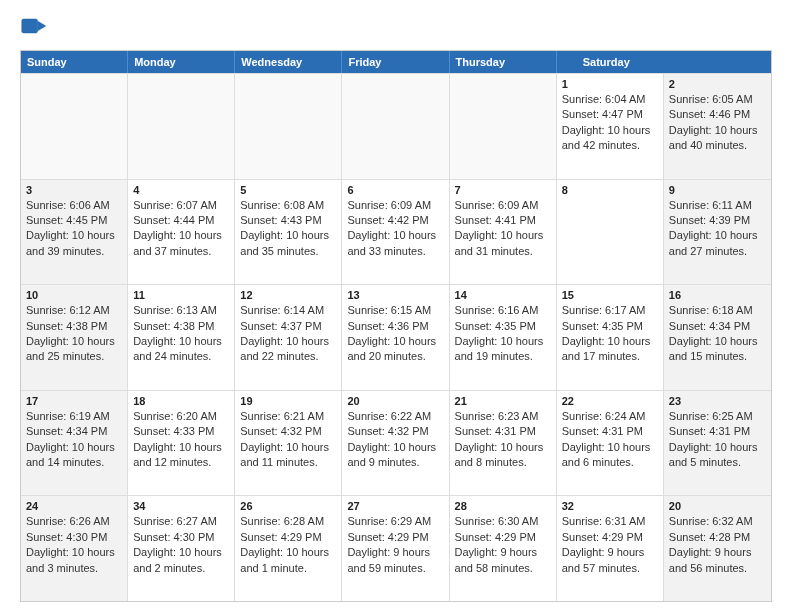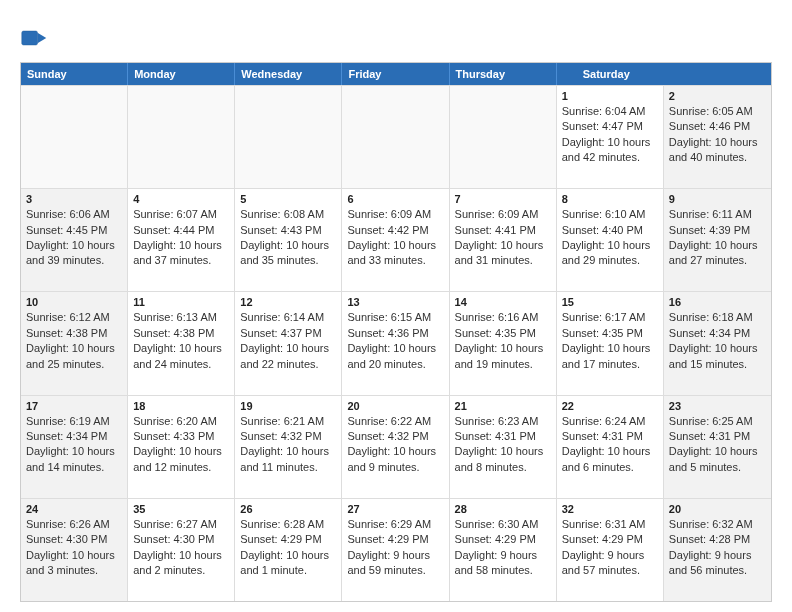--- a/index.html
+++ b/index.html
@@ -6,21 +6,21 @@
     body {
       font-family: Arial, sans-serif;
       background: #fff;
       width: 792px;
       height: 612px;
       overflow: hidden;
     }
     .page {
       width: 792px;
       height: 612px;
-      padding: 24px 20px 10px 20px;
+      padding: 12px 20px 10px 20px;
       display: flex;
       flex-direction: column;
     }
     .header {
       display: flex;
       align-items: flex-start;
       justify-content: space-between;
       margin-bottom: 10px;
     }
     .logo {
@@ -171,21 +171,20 @@
           <div class="cal-cell">
             <div class="day-number">6</div>
             <div class="day-info">Sunrise: 6:09 AM<br>Sunset: 4:42 PM<br>Daylight: 10 hours and 33 minutes.</div>
           </div>
           <div class="cal-cell">
             <div class="day-number">7</div>
             <div class="day-info">Sunrise: 6:09 AM<br>Sunset: 4:41 PM<br>Daylight: 10 hours and 31 minutes.</div>
           </div>
           <div class="cal-cell">
             <div class="day-number">8</div>
-            <div class="day-info">Sunrise: 6:10 AM<br>Sunset: 4:40 PM<br>Daylight: 10 hours and 29 minutes.</div>
           </div>
           <div class="cal-cell shaded">
             <div class="day-number">9</div>
             <div class="day-info">Sunrise: 6:11 AM<br>Sunset: 4:39 PM<br>Daylight: 10 hours and 27 minutes.</div>
           </div>
         </div>
         <div class="cal-row">
           <div class="cal-cell shaded">
             <div class="day-number">10</div>
             <div class="day-info">Sunrise: 6:12 AM<br>Sunset: 4:38 PM<br>Daylight: 10 hours and 25 minutes.</div>
@@ -244,21 +243,21 @@
             <div class="day-number">23</div>
             <div class="day-info">Sunrise: 6:25 AM<br>Sunset: 4:31 PM<br>Daylight: 10 hours and 5 minutes.</div>
           </div>
         </div>
         <div class="cal-row">
           <div class="cal-cell shaded">
             <div class="day-number">24</div>
             <div class="day-info">Sunrise: 6:26 AM<br>Sunset: 4:30 PM<br>Daylight: 10 hours and 3 minutes.</div>
           </div>
           <div class="cal-cell">
-            <div class="day-number">35</div>
+            <div class="day-number">34</div>
             <div class="day-info">Sunrise: 6:27 AM<br>Sunset: 4:30 PM<br>Daylight: 10 hours and 2 minutes.</div>
           </div>
           <div class="cal-cell">
             <div class="day-number">26</div>
             <div class="day-info">Sunrise: 6:28 AM<br>Sunset: 4:29 PM<br>Daylight: 10 hours and 1 minute.</div>
           </div>
           <div class="cal-cell">
             <div class="day-number">27</div>
             <div class="day-info">Sunrise: 6:29 AM<br>Sunset: 4:29 PM<br>Daylight: 9 hours and 59 minutes.</div>
           </div>

